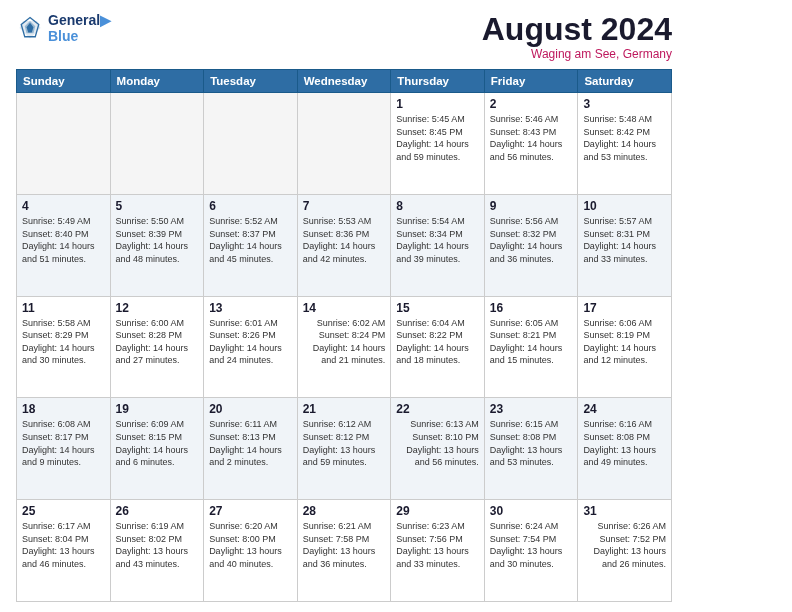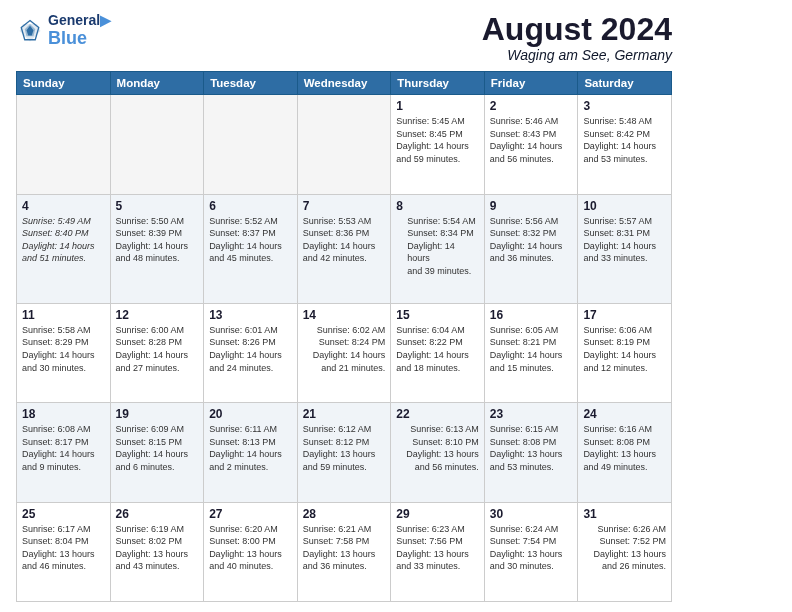--- a/index.html
+++ b/index.html
@@ -35,23 +35,22 @@
     .title-area {
       text-align: right;
     }
     .main-title {
       font-size: 32px;
       font-weight: bold;
       color: #1a1a2e;
       line-height: 1.1;
     }
     .subtitle {
-      font-size: 14px;
-      color: #0f172a;
-      font-style: italic;
+      font-size: 12px;
+      color: #be185d;
     }
     .calendar {
       flex: 1;
       border: 1px solid #ccc;
       border-collapse: collapse;
       width: 100%;
       table-layout: fixed;
     }
     .calendar th {
       background: #2e6da4;
@@ -97,21 +96,21 @@
   <div class="header">
     <div class="logo">
       <svg class="logo-icon" viewBox="0 0 32 32">
         <polygon points="8,8 24,8 28,16 16,28 4,16" fill="#2e6da4" opacity="0.15"></polygon>
         <polygon points="16,4 26,12 22,26 10,26 6,12" fill="none" stroke="#2e6da4" stroke-width="1.5"></polygon>
         <polygon points="16,8 22,14 20,22 12,22 10,14" fill="#2e6da4" opacity="0.4"></polygon>
         <polygon points="16,10 20,15 18,21 14,21 12,15" fill="#2e6da4"></polygon>
       </svg>
       <div>
         <div style="font-size:14px;font-weight:bold;color:#1a3a6e;">General<span style="color:#4a90d9;">▶</span></div>
-        <div style="font-size:18px;font-weight:bold;color:#4a90d9;">Blue</div>
+        <div style="font-size:14px;font-weight:bold;color:#4a90d9;">Blue</div>
       </div>
     </div>
     <div class="title-area">
       <div class="main-title">August 2024</div>
       <div class="subtitle">Waging am See, Germany</div>
     </div>
   </div>
 
   <table class="calendar">
     <thead>
@@ -149,21 +148,21 @@
             <span class="day-num">3</span>
             <div class="day-info" style="white-space: pre-line;">Sunrise: 5:48 AM
 Sunset: 8:42 PM
 Daylight: 14 hours
 and 53 minutes.</div>
           </td>
         </tr>
         <tr>
           <td class="alt-row">
             <span class="day-num">4</span>
-            <div class="day-info" style="white-space: pre-line; font-style: italic;">Sunrise: 5:49 AM
+            <div class="day-info" style="white-space: pre-line;">Sunrise: 5:49 AM
 Sunset: 8:40 PM
 Daylight: 14 hours
 and 51 minutes.</div>
           </td>
           <td class="alt-row">
             <span class="day-num">5</span>
             <div class="day-info" style="white-space: pre-line;">Sunrise: 5:50 AM
 Sunset: 8:39 PM
 Daylight: 14 hours
 and 48 minutes.</div>
@@ -177,21 +176,21 @@
           </td>
           <td class="alt-row">
             <span class="day-num">7</span>
             <div class="day-info" style="white-space: pre-line;">Sunrise: 5:53 AM
 Sunset: 8:36 PM
 Daylight: 14 hours
 and 42 minutes.</div>
           </td>
           <td class="alt-row">
             <span class="day-num">8</span>
-            <div class="day-info" style="white-space: pre-line; margin-left: 11px;">Sunrise: 5:54 AM
+            <div class="day-info" style="white-space: pre-line;">Sunrise: 5:54 AM
 Sunset: 8:34 PM
 Daylight: 14 hours
 and 39 minutes.</div>
           </td>
           <td class="alt-row">
             <span class="day-num">9</span>
             <div class="day-info" style="white-space: pre-line;">Sunrise: 5:56 AM
 Sunset: 8:32 PM
 Daylight: 14 hours
 and 36 minutes.</div>

